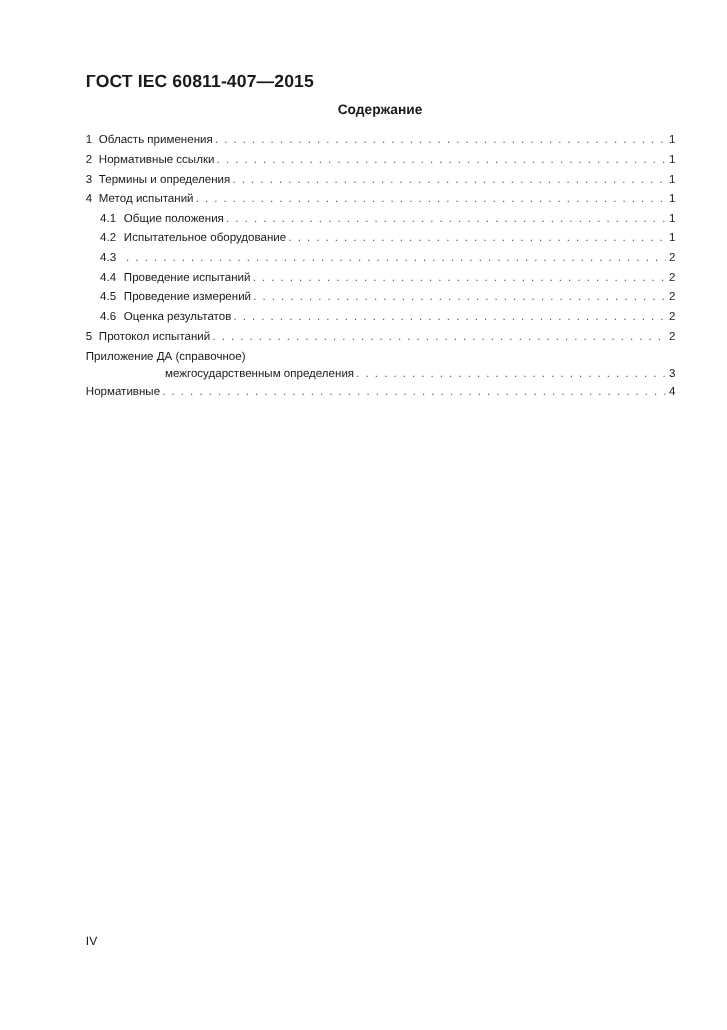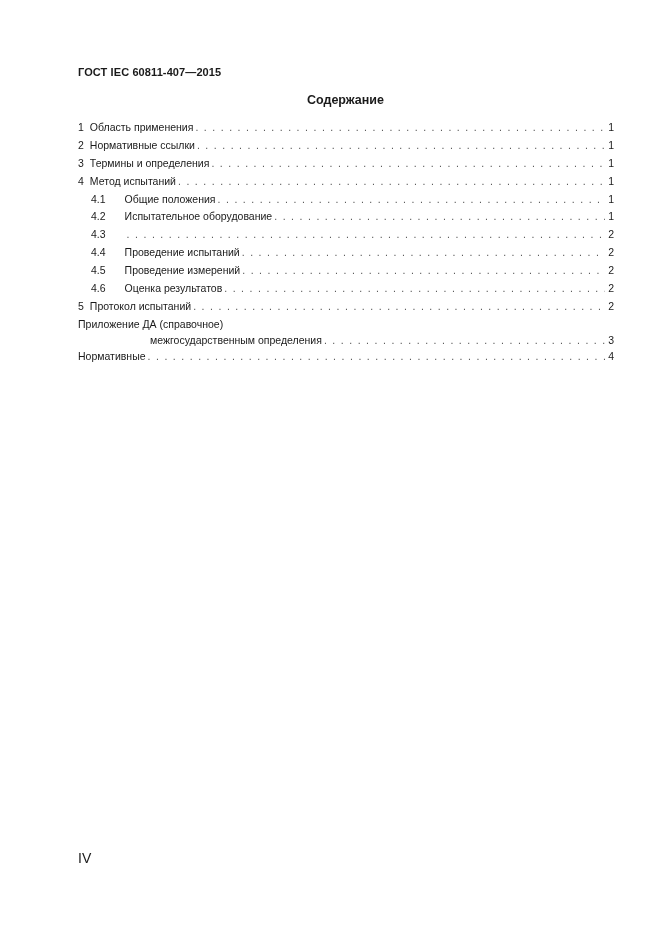--- a/index.html
+++ b/index.html
@@ -6,54 +6,54 @@
   body {
     width: 661px; height: 936px;
     background: #ffffff;
     position: relative;
     overflow: hidden;
     font-family: "Liberation Sans", sans-serif;
     color: #1a1a1a;
   }
   .header {
     position: absolute; left: 78px; top: 66px;
-    font-size: 11px; font-weight: bold; letter-spacing: 0.1px;
+    font-size: 16px; font-weight: bold; letter-spacing: 0.1px;
   }
   .title {
     position: absolute; left: 0; width: 691px; top: 93px;
     text-align: center; font-size: 12.5px; font-weight: bold;
   }
   .toc {
     position: absolute; left: 78px; top: 119px; width: 536px;
     font-size: 10.5px;
   }
   .row {
     position: relative; height: 17.9px; line-height: 17.9px;
     display: flex; align-items: baseline; white-space: nowrap;
   }
   .row.sub { padding-left: 13px; }
   .num { display: inline-block; margin-right: 6px; }
-  .row.sub .num { margin-right: 19px; }
+  .row.sub .num { margin-right: 7px; }
   .text { display: inline-block; }
   .leader {
     flex: 1; overflow: hidden; margin: 0 3px 0 2px;
     color: #555;
     letter-spacing: 3.2px;
   }
   .leader::after {
     content: ". . . . . . . . . . . . . . . . . . . . . . . . . . . . . . . . . . . . . . . . . . . . . . . . . . . . . . . . . . . . . . . . . . . . . . . . . . . . . . . . . . . . . . . . . . . . . . . . . . . . . . . . .";
     letter-spacing: 0;
     word-spacing: 2.6px;
   }
   .page { display: inline-block; min-width: 6px; text-align: right; }
   .annex-line1 { height: 16px; line-height: 16px; align-items: flex-end; }
   .annex-line1 .gap { display: inline-block; width: 6px; }
   .annex-line2 { padding-left: 72px; height: 16px; line-height: 16px; }
   .footer {
-    position: absolute; left: 78px; top: 850px; font-size: 14px;
+    position: absolute; left: 78px; top: 850px; font-size: 11px;
   }
 </style>
 </head>
 <body>
 
 <div class="header">ГОСТ IEC 60811-407—2015</div>
 
 <div class="title">Содержание</div>
 
 <div class="toc">

